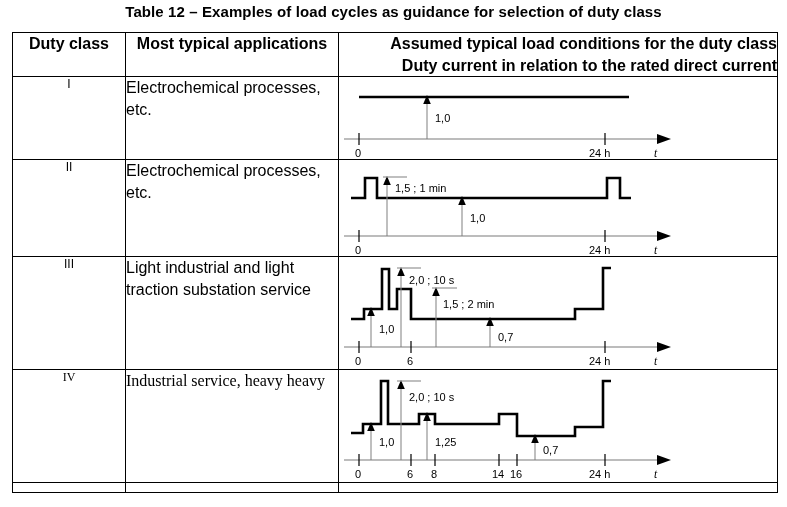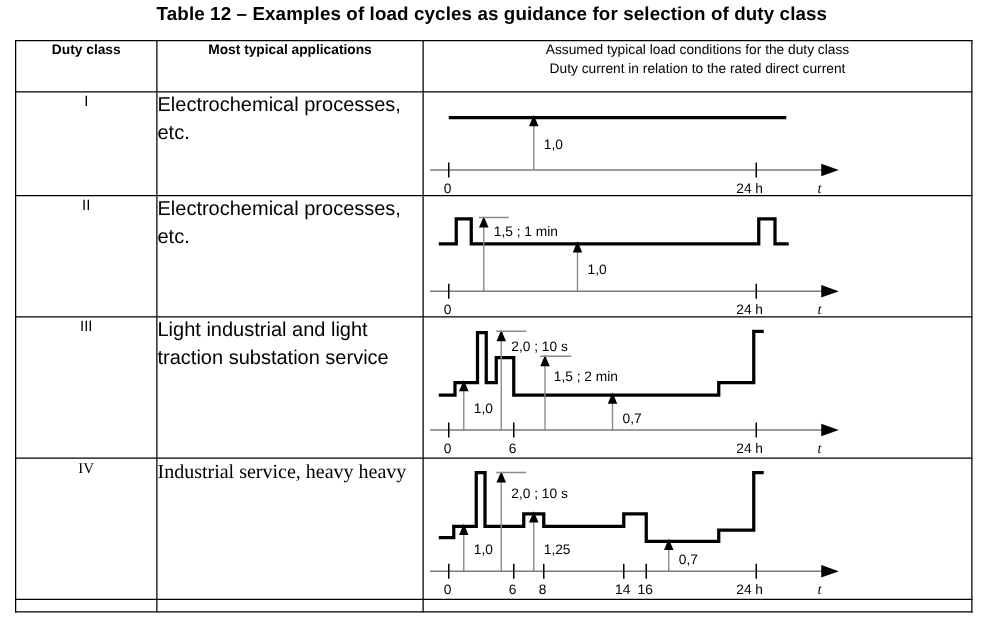--- a/index.html
+++ b/index.html
@@ -37,28 +37,28 @@
     border: 1px solid #000000;
     padding: 0;
     vertical-align: top;
   }
   .col-class  { width: 113px; }
   .col-apps   { width: 213px; }
   .col-chart  { width: 439px; }
 
   .hdr {
     text-align: center;
-    font-size: 11px;
+    font-size: 16px;
     font-weight: bold;
     padding-top: 9px;
     padding-bottom: 9px;
     line-height: 1.35;
     height: 40px;
   }
-  .hdr-sub { font-weight: normal; }
+  .hdr-sub { font-weight: bold; text-align: right; }
 
   .cell-class {
     text-align: center;
     font-size: 12px;
     padding-top: 11px;
   }
   .cell-apps {
     font-size: 16px;
     padding: 10px 8px 0 9px;
     line-height: 1.35;

